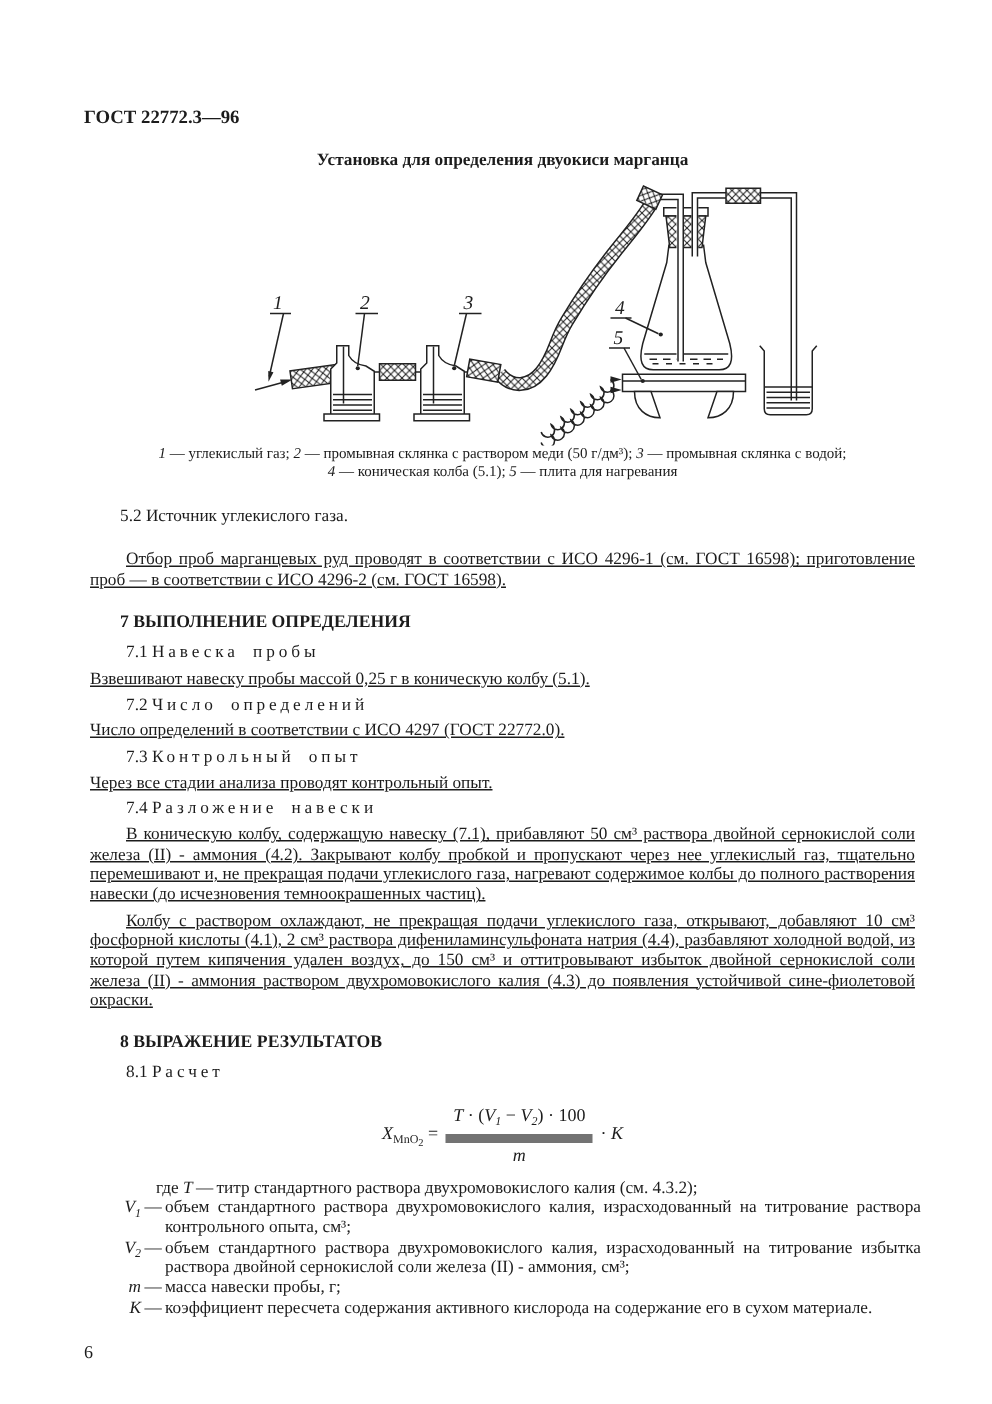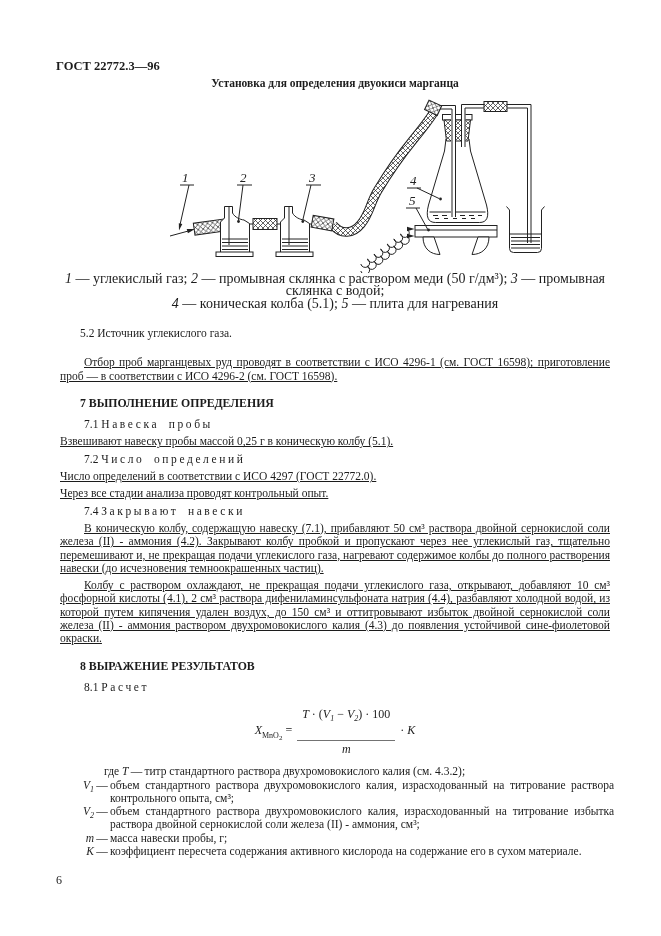--- a/index.html
+++ b/index.html
@@ -2,38 +2,38 @@
 <html lang="ru"><head>
 <meta charset="utf-8">
 <style>
   html,body{margin:0;padding:0;background:#fff;}
   .page{
     width:661px;min-height:936px;box-sizing:border-box;background:#fff;
     padding:60px 47px 40px 56px;color:#1c1c1c;position:relative;
     font-family:"Liberation Serif","DejaVu Serif",serif;
     font-size:11.5px;line-height:13.3px;
   }
-  .doc-header{font-weight:bold;font-size:12.5px;}
-  .fig-title{text-align:center;font-weight:bold;margin-top:4px;}
+  .doc-header{font-weight:bold;font-size:12.5px;margin-top:12px;}
+  .fig-title{text-align:center;font-weight:bold;margin-top:16px;}
   .figure{margin-top:2px;}
   .figure svg{display:block;margin:0 auto;}
-  .caption{text-align:center;font-size:14px;line-height:12.8px;margin-top:0;}
+  .caption{text-align:center;font-size:10px;line-height:12.8px;margin-top:0;}
   .cap-num{font-style:italic;}
   .clause{margin:16px 0 16px;text-indent:24px;}
   h2.sec{font-size:11.8px;font-weight:bold;margin:14px 0 8px;text-indent:24px;}
   .para{margin:4px;text-indent:24px;text-align:justify;text-decoration:underline;}
   .subhead{margin:4px;text-indent:24px;}
   .sphead{letter-spacing:2.6px;word-spacing:4px;}
   i{font-style:italic;}
   .vsub{font-size:8px;vertical-align:-3px;font-style:italic;}
   .fsub{font-size:8px;vertical-align:-3.5px;font-style:normal;}
   .fsub2{font-size:7px;vertical-align:-2px;}
   .formula{text-align:center;margin:13px 0 9px;font-size:12px;line-height:14px;}
   .frac{display:inline-block;vertical-align:middle;text-align:center;margin:0 2px;}
-  .frac .num{display:block;padding:0 5px 14px;border-bottom:1px solid #737373;}
+  .frac .num{display:block;padding:0 5px 1px;border-bottom:6px solid #737373;}
   .frac .den{display:block;padding-top:1px;}
   .where{margin-top:4px;}
   .where-row{display:flex;}
   .where-term{flex:0 0 38px;text-align:right;font-style:italic;white-space:nowrap;}
   .where-term .up{font-style:normal;padding-left:48px;}
   .where-dash{flex:0 0 16px;text-align:center;}
   .where-text{flex:1;text-align:justify;font-family:Liberation Serif, serif;}
   .pageno{margin-top:16px;font-size:12px;}
 </style>
 </head>
@@ -181,23 +181,24 @@
   <p class="para">Отбор проб марганцевых руд проводят в соответствии с ИСО 4296-1 (см. ГОСТ 16598); приготовление проб — в соответствии с ИСО 4296-2 (см. ГОСТ 16598).</p>
 
   <h2 class="sec">7  ВЫПОЛНЕНИЕ ОПРЕДЕЛЕНИЯ</h2>
 
   <p class="subhead"><span>7.1</span>&nbsp;<span class="sphead">Навеска пробы</span></p>
   <p class="para" style="text-indent:0">Взвешивают навеску пробы массой 0,25 г в коническую колбу (5.1).</p>
 
   <p class="subhead"><span>7.2</span>&nbsp;<span class="sphead">Число определений</span></p>
   <p class="para" style="text-indent:0">Число определений в соответствии с ИСО 4297 (ГОСТ 22772.0).</p>
 
+  <p class="subhead"><span>7.3</span>&nbsp;<span class="sphead">Контрольный опыт</span></p>
   <p class="para" style="text-indent:0">Через все стадии анализа проводят контрольный опыт.</p>
 
-  <p class="subhead"><span>7.4</span>&nbsp;<span class="sphead">Закрывают навески</span></p>
+  <p class="subhead"><span>7.4</span>&nbsp;<span class="sphead">Разложение навески</span></p>
   <p class="para">В коническую колбу, содержащую навеску (7.1), прибавляют 50 см³ раствора двойной сернокислой соли железа (II) - аммония (4.2). Закрывают колбу пробкой и пропускают через нее углекислый газ, тщательно перемешивают и, не прекращая подачи углекислого газа, нагревают содержимое колбы до полного растворения навески (до исчезновения темноокрашенных частиц).</p>
   <p class="para">Колбу с раствором охлаждают, не прекращая подачи углекислого газа, открывают, добавляют 10 см³ фосфорной кислоты (4.1), 2 см³ раствора дифениламинсульфоната натрия (4.4), разбавляют холодной водой, из которой путем кипячения удален воздух, до 150 см³ и оттитровывают избыток двойной сернокислой соли железа (II) - аммония раствором двухромовокислого калия (4.3) до появления устойчивой сине-фиолетовой окраски.</p>
 
   <h2 class="sec">8  ВЫРАЖЕНИЕ РЕЗУЛЬТАТОВ</h2>
 
   <p class="subhead"><span>8.1</span>&nbsp;<span class="sphead">Расчет</span></p>
 
 
   <div class="formula">
     <span><i>X</i><span class="fsub"><span>MnO</span><span class="fsub2">2</span></span></span><span> = </span><span class="frac"><span class="num"><i>T</i><span> · (</span><i>V</i><span class="vsub">1</span><span> − </span><i>V</i><span class="vsub">2</span><span>) · 100</span></span><span class="den"><i>m</i></span></span><span> · </span><i>K</i>

